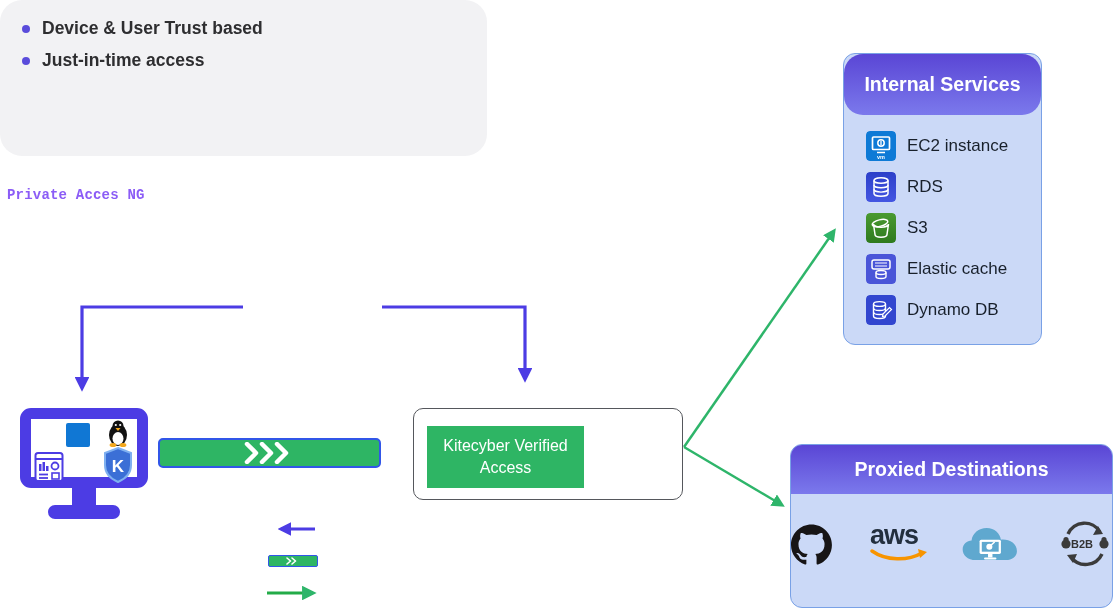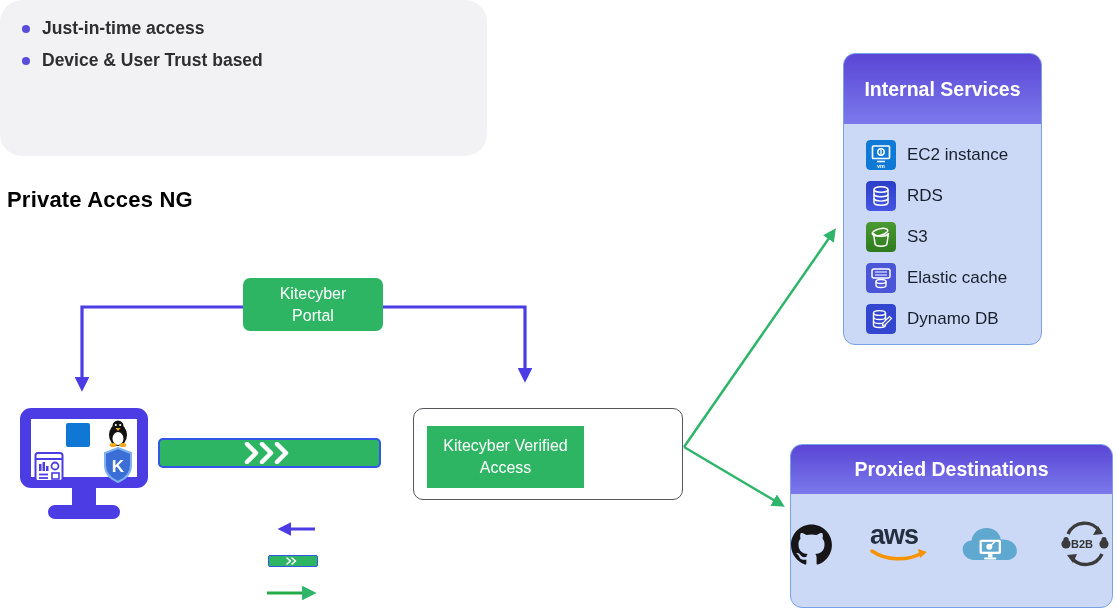--- a/index.html
+++ b/index.html
@@ -16,22 +16,23 @@
   .info-card ul{margin:0;padding:0;list-style:none;}
   .info-card li{
     position:relative;padding-left:22px;font-size:17.5px;font-weight:600;color:#2e2e30;
     line-height:32px;
   }
   .info-card li::before{
     content:"";position:absolute;left:2px;top:13px;width:8px;height:8px;border-radius:50%;
     background:#5a4cdb;
   }
   .pa-label{
-    position:absolute;left:7px;top:187px;font-size:22px;font-weight:800;color:#000000;
+    position:absolute;left:7px;top:187px;font-size:14px;font-weight:800;color:#8b5cf6;
     letter-spacing:.2px;
+    font-family:Liberation Mono, monospace;
   }
   
   .green-box{
     position:absolute;background:#2eb564;color:#fff;border-radius:7px;
     display:flex;align-items:center;justify-content:center;text-align:center;
     font-size:16px;font-weight:500;line-height:1.35;box-sizing:border-box;padding:4px 14px;
   }
   #portal-box{left:243px;top:278px;width:140px;height:53px;}
   #verified-wrap{
     position:absolute;left:413px;top:408px;width:270px;height:92px;
@@ -58,21 +59,21 @@
   
   .panel{
     position:absolute;border-radius:12px;overflow:hidden;box-sizing:border-box;
     border:1px solid #79a1e6;background:#cbd9f7;
   }
   .panel .head{
     background:linear-gradient(180deg,#5a46d5 0%,#7b79ec 100%);
     color:#fff;font-weight:600;display:flex;align-items:center;justify-content:center;
   }
   #internal-panel{left:843px;top:53px;width:199px;height:292px;}
-  #internal-panel .head{height:70px;font-size:19.5px;}
+  #internal-panel .head{height:61px;font-size:19.5px;border-radius:19px;}
   .svc-list{padding:10px 0 0 22px;display:flex;flex-direction:column;}
   .svc-row{display:flex;align-items:center;gap:11px;height:41px;}
   .svc-label{font-size:17px;font-weight:500;color:#18202b;}
   .svc-ico{width:30px;height:30px;border-radius:4px;flex:0 0 30px;}
   #proxied-panel{left:790px;top:444px;width:323px;height:164px;}
   #proxied-panel .head{height:49px;font-size:19.5px;}
   .dest-row{height:101px;display:flex;align-items:center;justify-content:center;gap:38px;}
   .aws-wrap{position:relative;width:58px;height:46px;}
   .aws-text{position:absolute;left:0;top:-2px;font-size:27px;font-weight:700;color:#232f3e;letter-spacing:-1px;}
   .b2b-wrap{position:relative;width:54px;height:50px;}
@@ -98,28 +99,27 @@
     <path d="M243 307 L82 307 L82 388" fill="none" stroke="#4c3ce4" stroke-width="3.2" marker-end="url(#ar-p)"></path>
     <path d="M382 307 L525 307 L525 379" fill="none" stroke="#4c3ce4" stroke-width="3.2" marker-end="url(#ar-p)"></path>
     <path d="M684 447 L834 231" fill="none" stroke="#2eb56a" stroke-width="2.5" marker-end="url(#ar-g)"></path>
     <path d="M684 447 L782 505" fill="none" stroke="#2eb56a" stroke-width="2.5" marker-end="url(#ar-g)"></path>
     <path d="M315 529 L281 529" fill="none" stroke="#4c3ce4" stroke-width="3" marker-end="url(#ar-p)"></path>
     <path d="M267 593 L313 593" fill="none" stroke="#23ab48" stroke-width="2.8" marker-end="url(#ar-g)"></path>
   </svg>
 
   <div class="info-card above">
     <ul>
+      <li>Device &amp; User Trust based</li>
       <li>Just-in-time access</li>
-      <li>Device &amp; User Trust based</li>
     </ul>
   </div>
 
   <div class="pa-label above">Private Acces NG</div>
 
-  <div id="portal-box" class="green-box above">Kitecyber Portal</div>
 
   <div id="monitor" class="above">
     <div class="frame"></div>
     <div class="neck"></div>
     <div class="base"></div>
     <div id="win-square" class="scr-icon"></div>
     <svg class="scr-icon" style="left:86px;top:11px;" width="24" height="28" viewBox="0 0 24 28">
       <ellipse cx="12" cy="16" rx="9" ry="11" fill="#111"></ellipse>
       <ellipse cx="12" cy="19.5" rx="5.5" ry="6.5" fill="#fdfdfd"></ellipse>
       <circle cx="12" cy="7" r="5.5" fill="#111"></circle>

